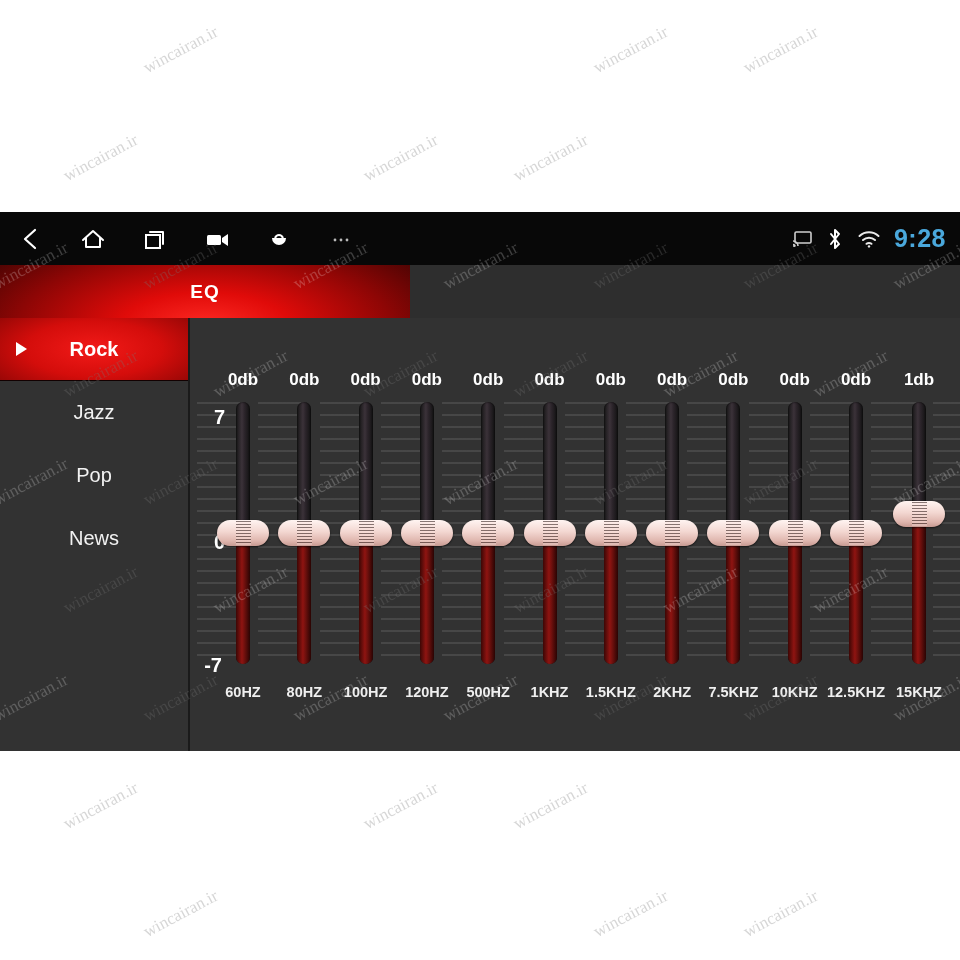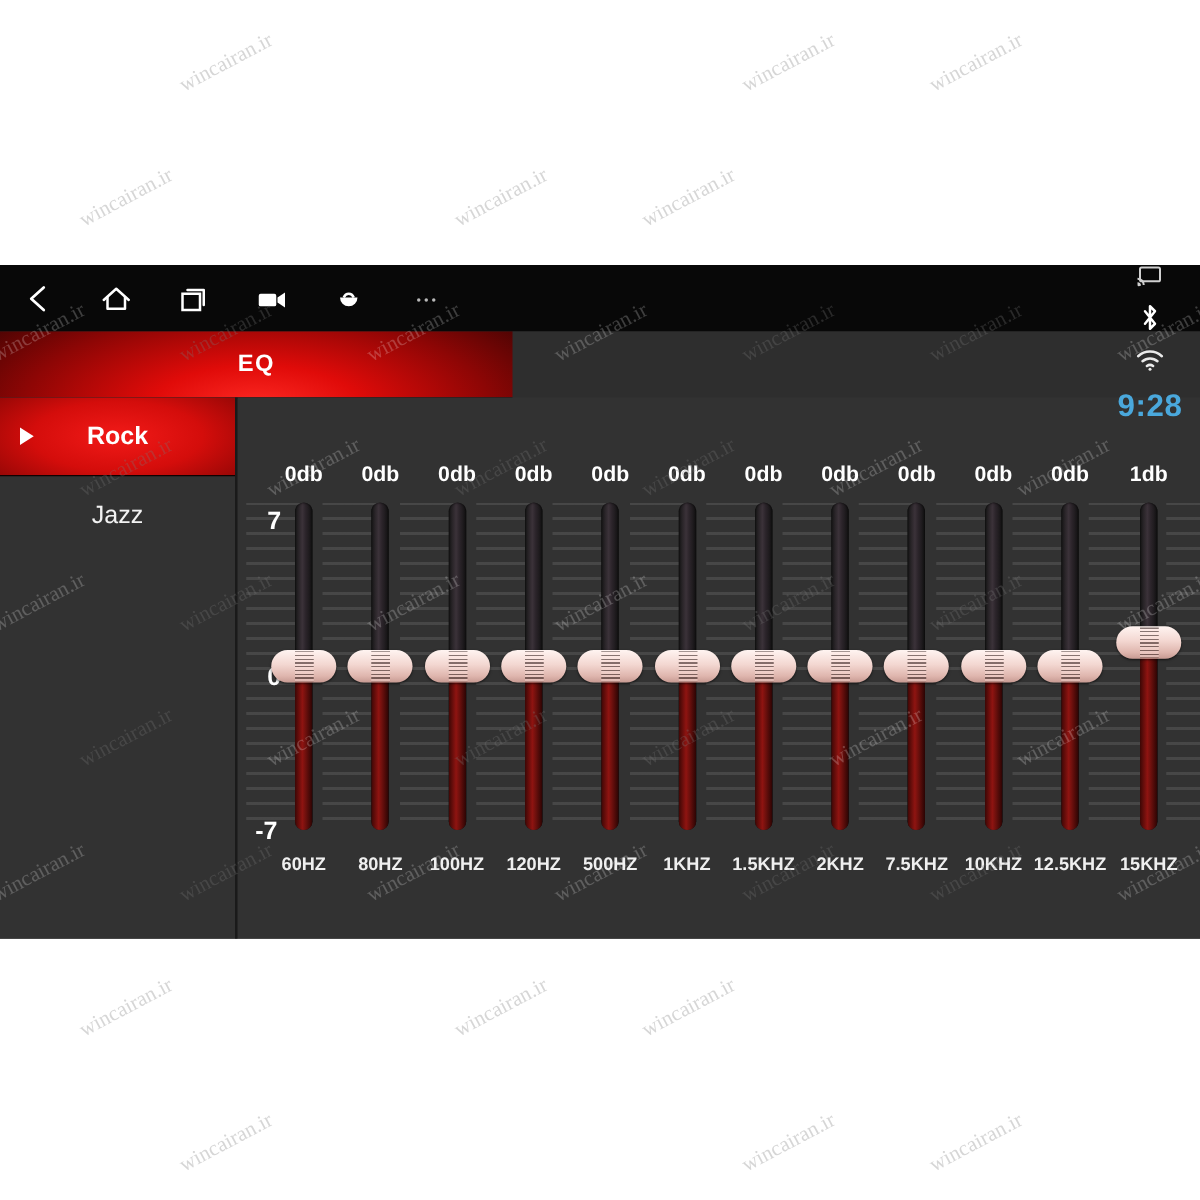--- a/index.html
+++ b/index.html
@@ -58,21 +58,20 @@
   .nav-btn svg { display: block; }
 
   .status-right {
     position: absolute;
     right: 14px;
     top: 0;
     height: 53px;
     display: flex;
     align-items: center;
     gap: 13px;
-    flex-direction: column;
   }
   .status-icon { display: flex; align-items: center; justify-content: center; }
   #clock {
     color: #4aa8dc;
     font-size: 25px;
     font-weight: bold;
     letter-spacing: 0.5px;
     font-family: "Liberation Sans", sans-serif;
   }
 
@@ -357,20 +356,26 @@
       <div class="tab" id="tab-eq">EQ</div>
     </div>
 
     <div id="sidebar">
       <div class="preset selected">
         <span class="preset-arrow"></span>
         <span>Rock</span>
       </div>
       <div class="preset">
         <span>Jazz</span>
+      </div>
+      <div class="preset">
+        <span>Pop</span>
+      </div>
+      <div class="preset">
+        <span>News</span>
       </div>
     </div>
 
     <div id="eqpanel">
       <div class="scale-label" id="scale-top">7</div>
       <div class="scale-label" id="scale-mid">0</div>
       <div class="scale-label" id="scale-bot">-7</div>
       <div id="sliders">
           <div class="tickcol" style="left: 7px;"></div>
           <div class="tickcol" style="left: 68.3px;"></div>

